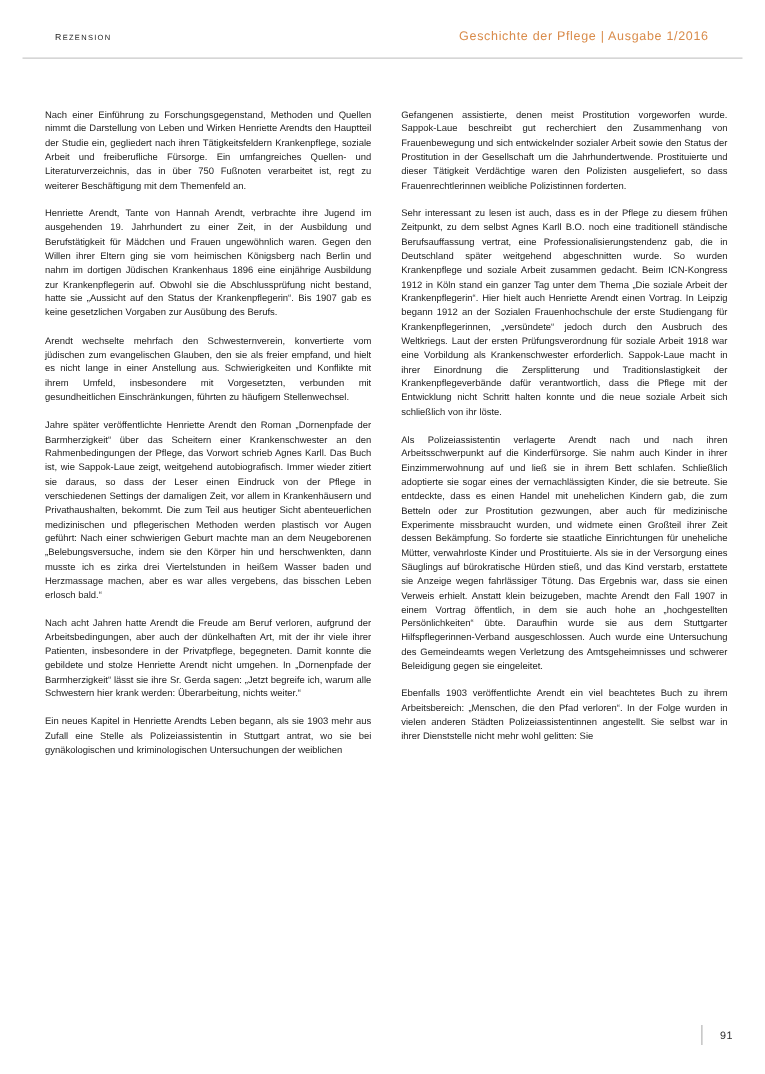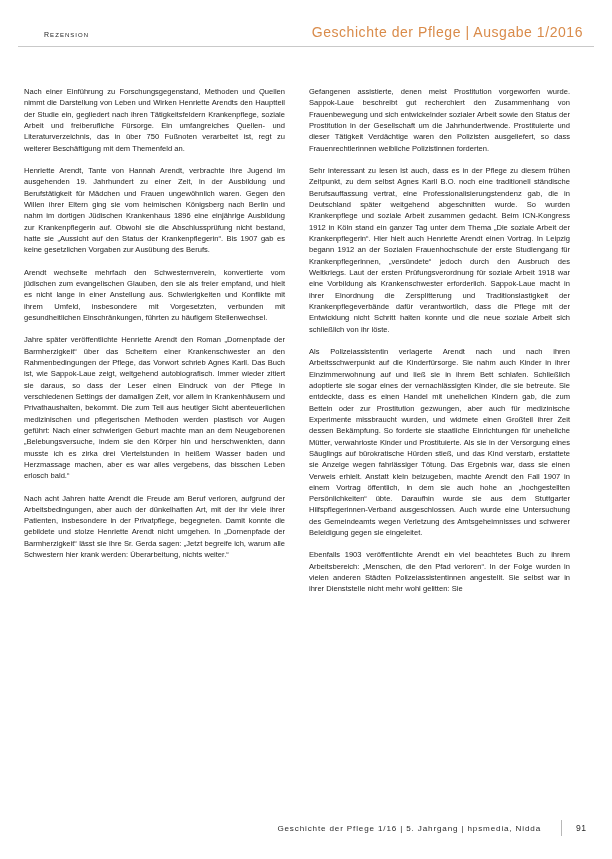--- a/index.html
+++ b/index.html
@@ -22,54 +22,54 @@
     inset: 0;
     width: 612px;
     height: 859px;
     box-sizing: border-box;
   }
 
   
   .runhead {
     position: absolute;
     left: 44px;
-    right: 29px;
+    right: 45px;
     top: 24px;
     height: 16px;
     display: flex;
     align-items: baseline;
     justify-content: space-between;
   }
   .runhead-left {
     font-size: 8.2px;
     letter-spacing: 1.05px;
     color: #232323;
     font-variant: small-caps;
     text-transform: lowercase;
     font-weight: 400;
   }
   .runhead-left::first-letter { font-size: 10.2px; }
   .runhead-right {
-    font-size: 14px;
+    font-size: 10px;
     letter-spacing: 0.55px;
     color: #d98b4a;
   }
   .rule-top {
     position: absolute;
     left: 18px;
     right: 18px;
     top: 46px;
     height: 1px;
     background: #c9c9c9;
   }
 
   
   .cols {
     position: absolute;
-    left: 24px;
+    left: 36px;
     top: 86px;
     width: 546px;
     height: 700px;
     display: flex;
     gap: 24px;
   }
   .col {
     width: 261px;
     height: 100%;
   }
@@ -128,30 +128,30 @@
   <div class="rule-top"></div>
 
   <div class="cols">
 
     <div class="col">
       <p>Nach einer Einführung zu Forschungsgegenstand, Methoden und Quellen nimmt die Darstellung von Leben und Wirken Henriette Arendts den Hauptteil der Studie ein, gegliedert nach ihren Tätigkeitsfeldern Krankenpflege, soziale Arbeit und freiberufliche Fürsorge. Ein umfangreiches Quellen- und Literaturverzeichnis, das in über 750 Fußnoten verarbeitet ist, regt zu weiterer Beschäftigung mit dem Themenfeld an.</p>
       <p>Henriette Arendt, Tante von Hannah Arendt, verbrachte ihre Jugend im ausgehenden 19. Jahrhundert zu einer Zeit, in der Ausbildung und Berufstätigkeit für Mädchen und Frauen ungewöhnlich waren. Gegen den Willen ihrer Eltern ging sie vom heimischen Königsberg nach Berlin und nahm im dortigen Jüdischen Krankenhaus 1896 eine einjährige Ausbildung zur Krankenpflegerin auf. Obwohl sie die Abschlussprüfung nicht bestand, hatte sie „Aussicht auf den Status der Krankenpflegerin“. Bis 1907 gab es keine gesetzlichen Vorgaben zur Ausübung des Berufs.</p>
       <p>Arendt wechselte mehrfach den Schwesternverein, konvertierte vom jüdischen zum evangelischen Glauben, den sie als freier empfand, und hielt es nicht lange in einer Anstellung aus. Schwierigkeiten und Konflikte mit ihrem Umfeld, insbesondere mit Vorgesetzten, verbunden mit gesundheitlichen Einschränkungen, führten zu häufigem Stellenwechsel.</p>
       <p>Jahre später veröffentlichte Henriette Arendt den Roman „Dornenpfade der Barmherzigkeit“ über das Scheitern einer Krankenschwester an den Rahmenbedingungen der Pflege, das Vorwort schrieb Agnes Karll. Das Buch ist, wie Sappok-Laue zeigt, weitgehend autobiografisch. Immer wieder zitiert sie daraus, so dass der Leser einen Eindruck von der Pflege in verschiedenen Settings der damaligen Zeit, vor allem in Krankenhäusern und Privathaushalten, bekommt. Die zum Teil aus heutiger Sicht abenteuerlichen medizinischen und pflegerischen Methoden werden plastisch vor Augen geführt: Nach einer schwierigen Geburt machte man an dem Neugeborenen „Belebungsversuche, indem sie den Körper hin und herschwenkten, dann musste ich es zirka drei Viertelstunden in heißem Wasser baden und Herzmassage machen, aber es war alles vergebens, das bisschen Leben erlosch bald.“</p>
       <p>Nach acht Jahren hatte Arendt die Freude am Beruf verloren, aufgrund der Arbeitsbedingungen, aber auch der dünkelhaften Art, mit der ihr viele ihrer Patienten, insbesondere in der Privatpflege, begegneten. Damit konnte die gebildete und stolze Henriette Arendt nicht umgehen. In „Dornenpfade der Barmherzigkeit“ lässt sie ihre Sr. Gerda sagen: „Jetzt begreife ich, warum alle Schwestern hier krank werden: Überarbeitung, nichts weiter.“</p>
+      <p>Ein neues Kapitel in Henriette Arendts Leben begann, als sie 1903 mehr aus Zufall eine Stelle als Polizeiassistentin in Stuttgart antrat, wo sie bei gynäkologischen und kriminologischen Untersuchungen der weiblichen</p>
     </div>
 
     <div class="col">
       <p>Gefangenen assistierte, denen meist Prostitution vorgeworfen wurde. Sappok-Laue beschreibt gut recherchiert den Zusammenhang von Frauenbewegung und sich entwickelnder sozialer Arbeit sowie den Status der Prostitution in der Gesellschaft um die Jahrhundertwende. Prostituierte und dieser Tätigkeit Verdächtige waren den Polizisten ausgeliefert, so dass Frauenrechtlerinnen weibliche Polizistinnen forderten.</p>
       <p>Sehr interessant zu lesen ist auch, dass es in der Pflege zu diesem frühen Zeitpunkt, zu dem selbst Agnes Karll B.O. noch eine traditionell ständische Berufsauffassung vertrat, eine Professionalisierungstendenz gab, die in Deutschland später weitgehend abgeschnitten wurde. So wurden Krankenpflege und soziale Arbeit zusammen gedacht. Beim ICN-Kongress 1912 in Köln stand ein ganzer Tag unter dem Thema „Die soziale Arbeit der Krankenpflegerin“. Hier hielt auch Henriette Arendt einen Vortrag. In Leipzig begann 1912 an der Sozialen Frauenhochschule der erste Studiengang für Krankenpflegerinnen, „versündete“ jedoch durch den Ausbruch des Weltkriegs. Laut der ersten Prüfungsverordnung für soziale Arbeit 1918 war eine Vorbildung als Krankenschwester erforderlich. Sappok-Laue macht in ihrer Einordnung die Zersplitterung und Traditionslastigkeit der Krankenpflegeverbände dafür verantwortlich, dass die Pflege mit der Entwicklung nicht Schritt halten konnte und die neue soziale Arbeit sich schließlich von ihr löste.</p>
       <p>Als Polizeiassistentin verlagerte Arendt nach und nach ihren Arbeitsschwerpunkt auf die Kinderfürsorge. Sie nahm auch Kinder in ihrer Einzimmerwohnung auf und ließ sie in ihrem Bett schlafen. Schließlich adoptierte sie sogar eines der vernachlässigten Kinder, die sie betreute. Sie entdeckte, dass es einen Handel mit unehelichen Kindern gab, die zum Betteln oder zur Prostitution gezwungen, aber auch für medizinische Experimente missbraucht wurden, und widmete einen Großteil ihrer Zeit dessen Bekämpfung. So forderte sie staatliche Einrichtungen für uneheliche Mütter, verwahrloste Kinder und Prostituierte. Als sie in der Versorgung eines Säuglings auf bürokratische Hürden stieß, und das Kind verstarb, erstattete sie Anzeige wegen fahrlässiger Tötung. Das Ergebnis war, dass sie einen Verweis erhielt. Anstatt klein beizugeben, machte Arendt den Fall 1907 in einem Vortrag öffentlich, in dem sie auch hohe an „hochgestellten Persönlichkeiten“ übte. Daraufhin wurde sie aus dem Stuttgarter Hilfspflegerinnen-Verband ausgeschlossen. Auch wurde eine Untersuchung des Gemeindeamts wegen Verletzung des Amtsgeheimnisses und schwerer Beleidigung gegen sie eingeleitet.</p>
       <p>Ebenfalls 1903 veröffentlichte Arendt ein viel beachtetes Buch zu ihrem Arbeitsbereich: „Menschen, die den Pfad verloren“. In der Folge wurden in vielen anderen Städten Polizeiassistentinnen angestellt. Sie selbst war in ihrer Dienststelle nicht mehr wohl gelitten: Sie</p>
     </div>
 
   </div>
 
   <div class="footer">
-    <div class="footer-text">Geschichte der Pflege 1/16 | 5. Jahrgang | hpsmedia, Nidda</div>
     <div class="footer-divider"></div>
     <div class="footer-page">91</div>
   </div>
 
 </div>
 
 </body></html>

